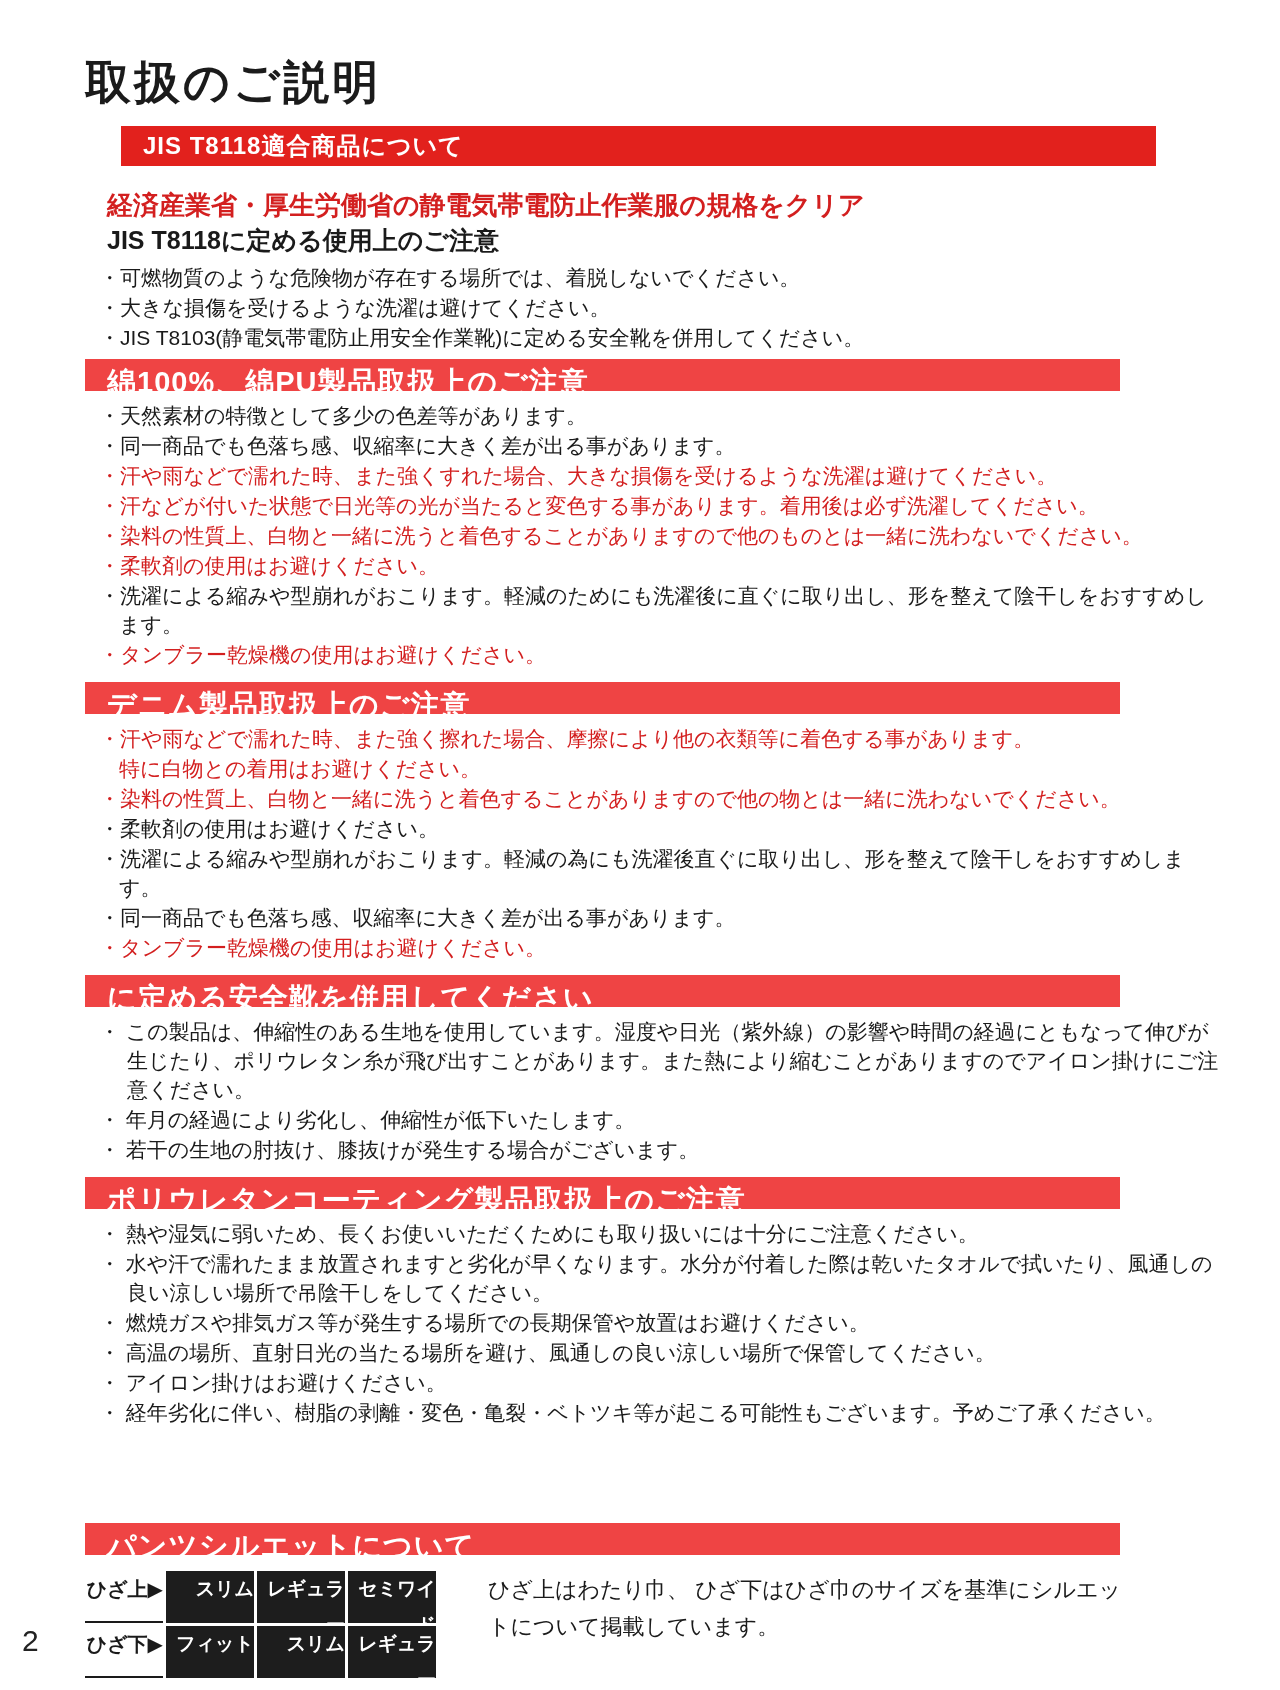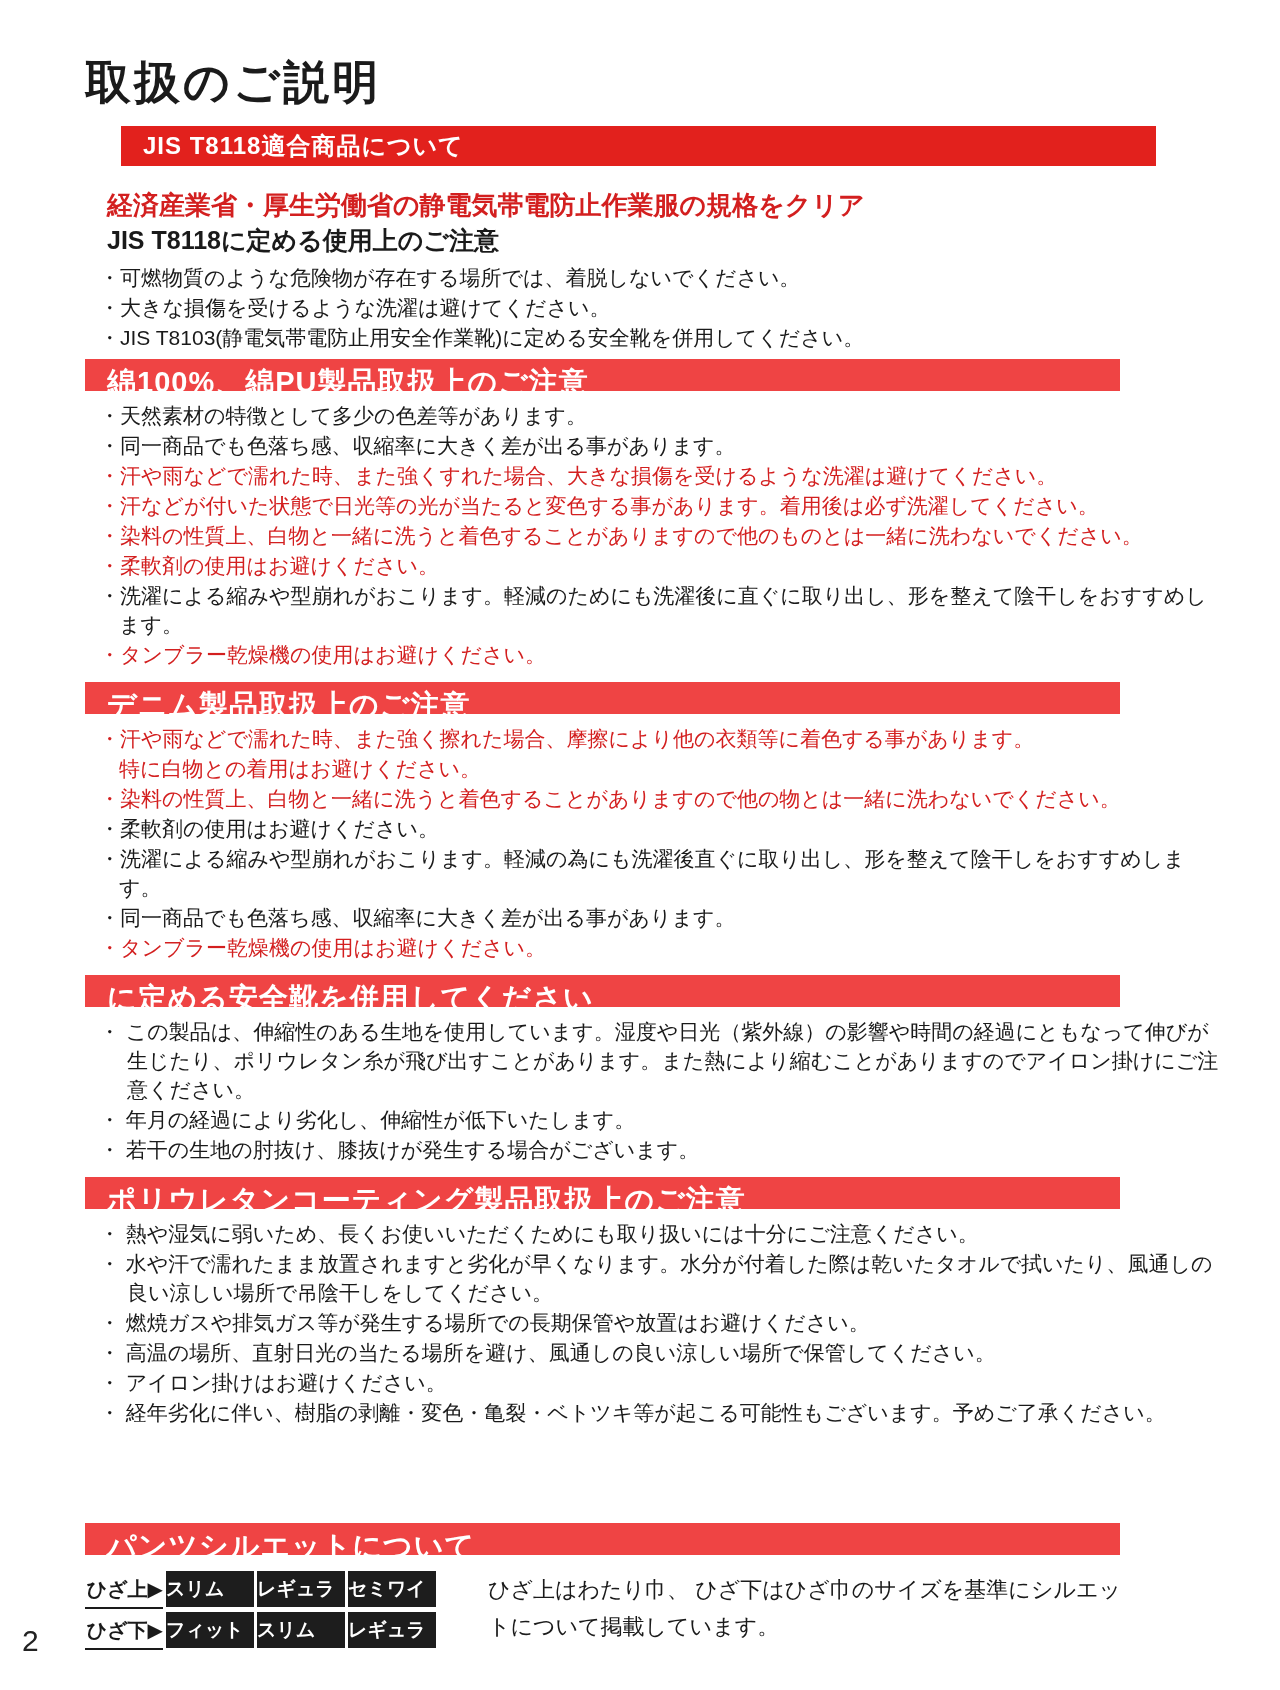--- a/index.html
+++ b/index.html
@@ -89,28 +89,28 @@
     font-weight:bold;
     line-height:36px;
     border-bottom:2px solid #1a1a1a;
     display:flex;
     justify-content:flex-end;
     color:#1a1a1a;
   }
   .s-cells { display:flex; }
   .s-cell {
     width:88px;
-    height:36px;
+    height:52px;
     line-height:36px;
     margin-left:3px;
     background:#1d1d1d;
     color:#ffffff;
     font-size:19px;
     font-weight:bold;
-    text-align:left;
+    text-align:right;
   }
   .pants-notes {
     margin-left:52px;
     width:640px;
     font-size:22px;
     line-height:37px;
     color:#1a1a1a;
   }
   .page-number {
     position:absolute;

